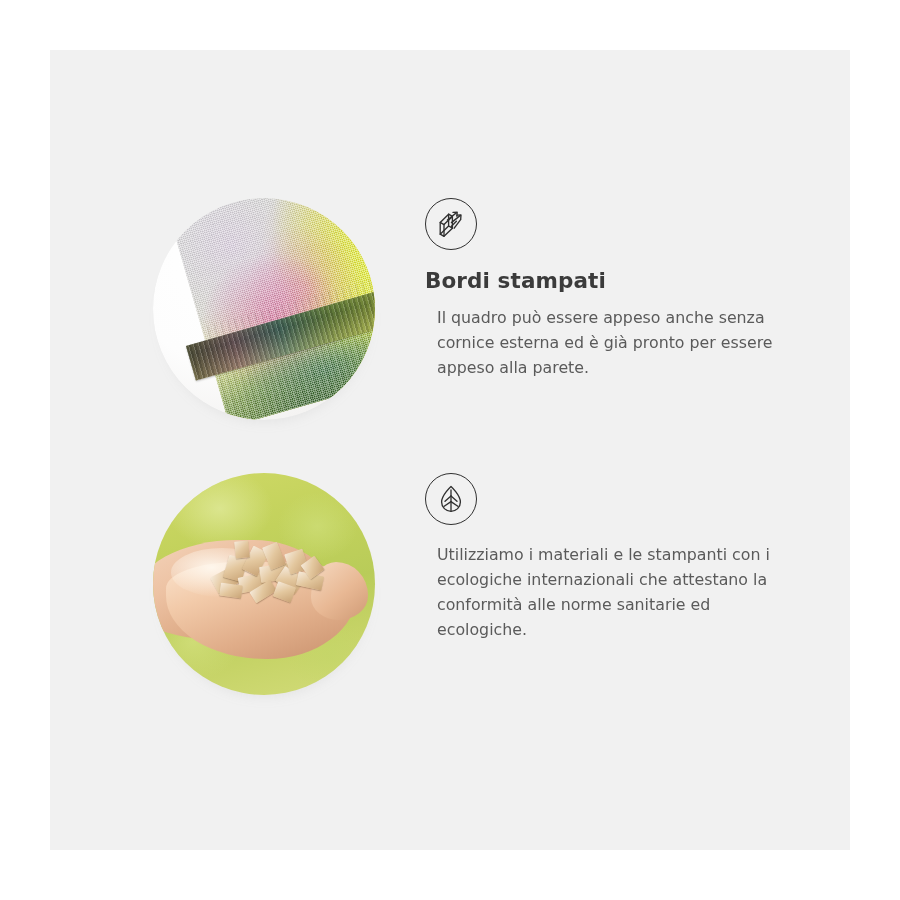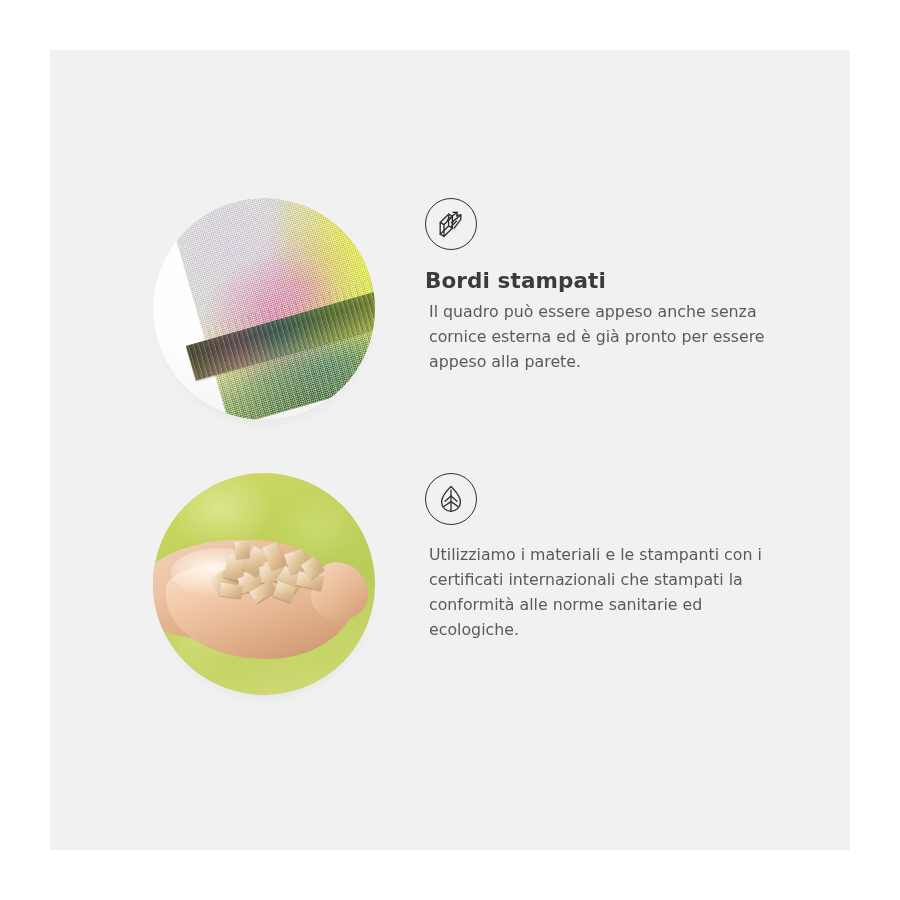--- a/index.html
+++ b/index.html
@@ -248,21 +248,21 @@
 
   .feature-title {
     margin: 0 0 6px 0;
     font-size: 21.5px;
     font-weight: 600;
     color: #3b3b3b;
     letter-spacing: 0.1px;
     line-height: 1.2;
   }
   .feature-desc {
-    margin: 4px;
+    margin: 12px;
     font-size: 15.8px;
     font-weight: 400;
     color: #5a5a5a;
     line-height: 1.58;
     max-width: 362px;
   }
 </style>
 </head>
 <body>
 
@@ -345,18 +345,18 @@
         <div class="icon-badge">
           <svg width="30" height="30" viewBox="0 0 30 30" fill="none" stroke="#303030" stroke-width="1.35" stroke-linecap="round" stroke-linejoin="round">
             <path d="M15 2.4 C15 2.4 24.4 11.0 24.4 18.0 C24.4 23.3 20.2 27.3 15 27.3 C9.8 27.3 5.6 23.3 5.6 18.0 C5.6 11.0 15 2.4 15 2.4 Z"></path>
             <path d="M15 6.0 L15 27.3"></path>
             <path d="M15 12.0 L9.0 17.2"></path>
             <path d="M15 12.0 L21.0 17.2"></path>
             <path d="M15 17.6 L8.2 22.2"></path>
             <path d="M15 17.6 L21.8 22.2"></path>
           </svg>
         </div>
-        <p class="feature-desc">Utilizziamo i materiali e le stampanti con i certificati internazionali che stampati la conformità alle norme sanitarie ed ecologiche.</p>
+        <p class="feature-desc">Utilizziamo i materiali e le stampanti con i ecologiche internazionali che attestano la conformità alle norme sanitarie ed ecologiche.</p>
       </div>
     </div>
 
   </div>
 </div>
 
 </body></html>

